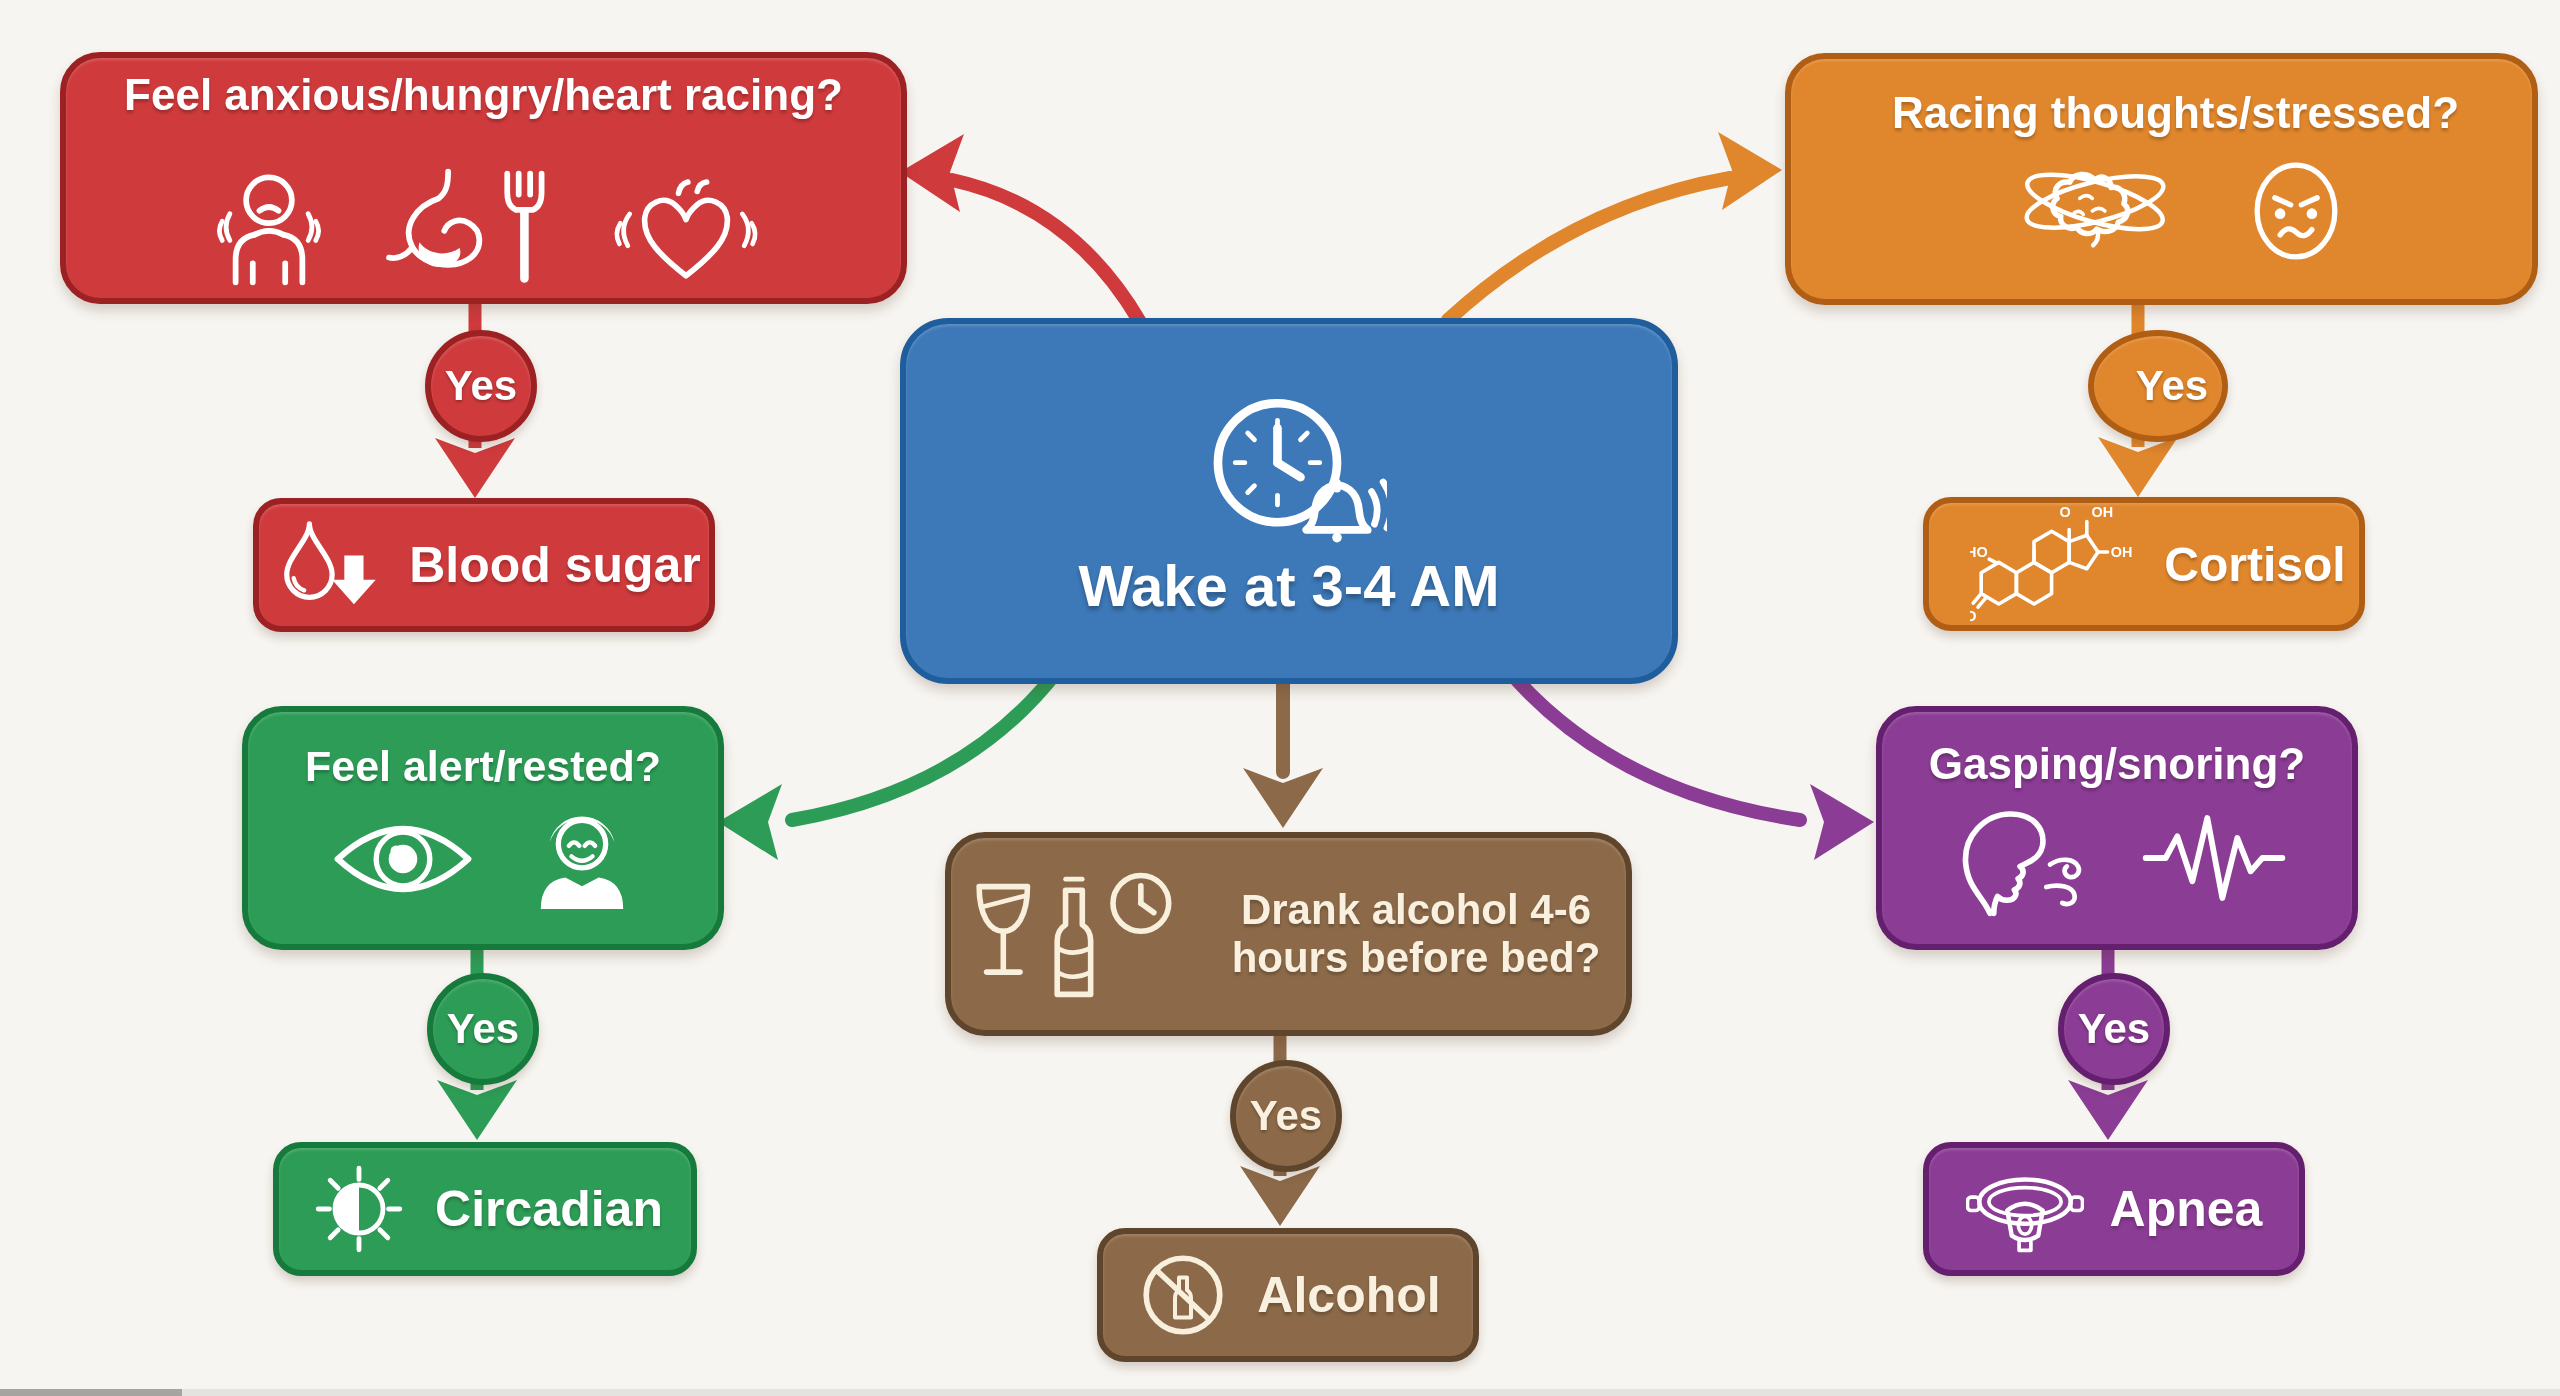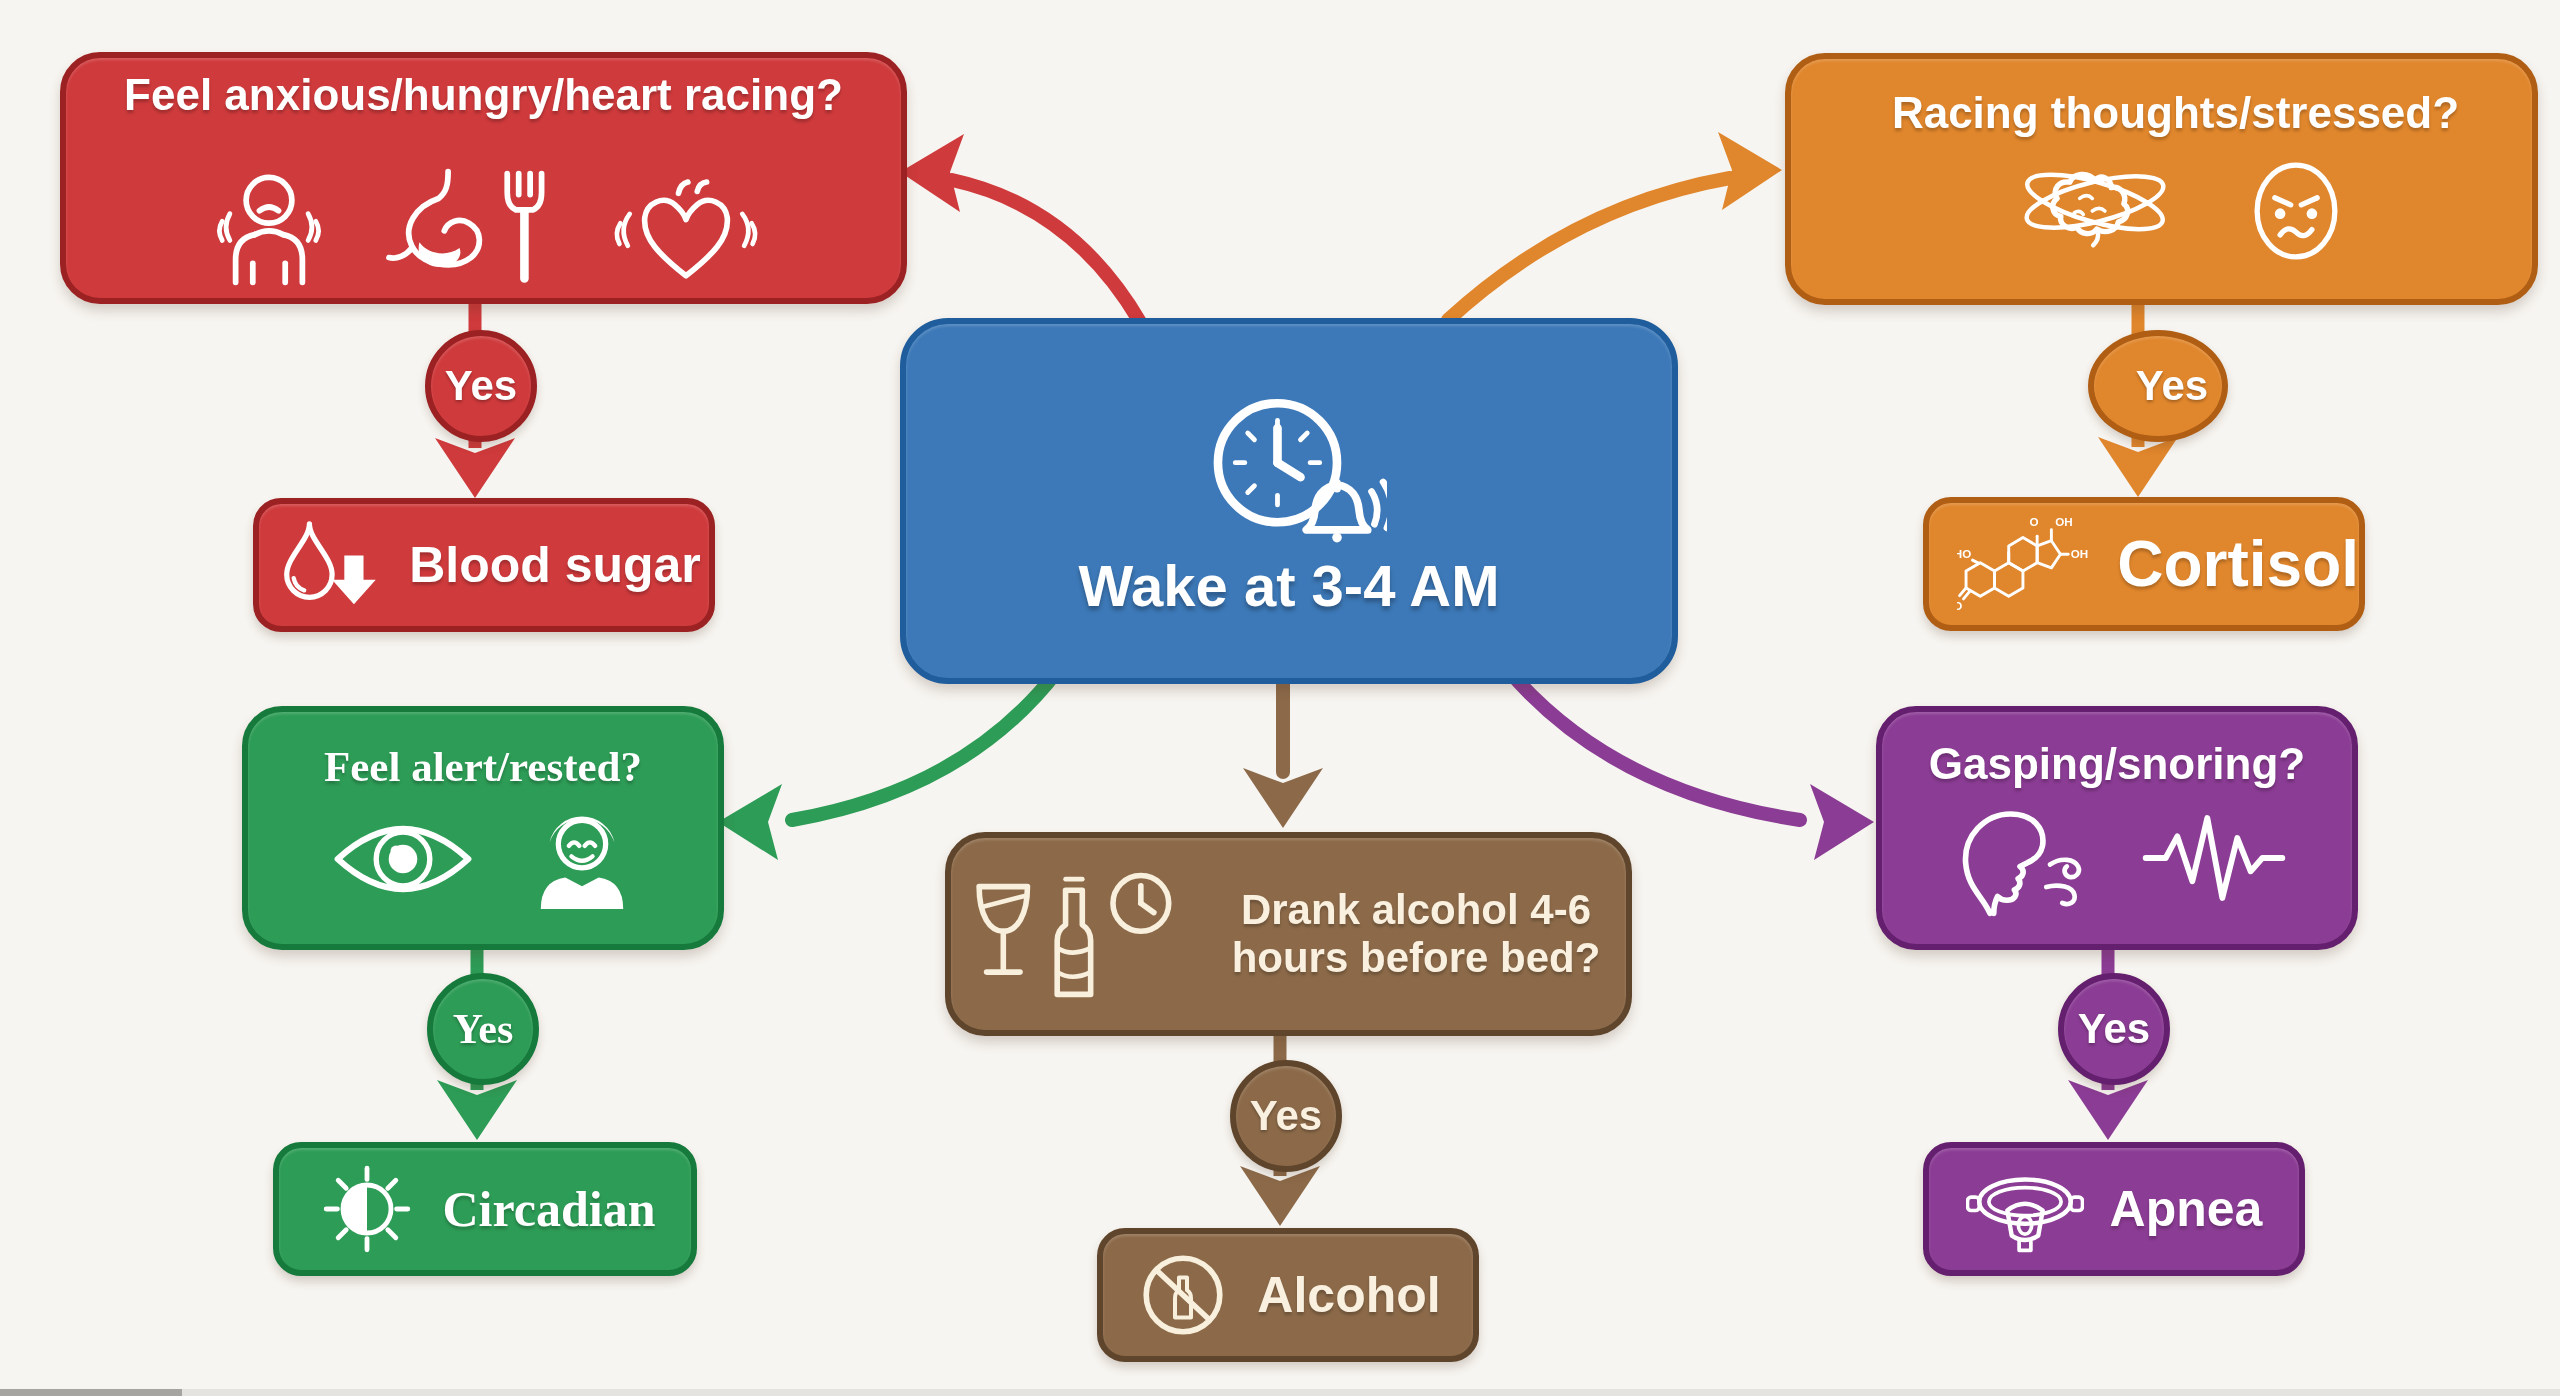--- a/index.html
+++ b/index.html
@@ -20,21 +20,21 @@
        box-shadow:0 6px 10px rgba(80,50,30,.20), inset 0 2px 3px rgba(255,255,255,.18);}
   .anslabel{color:#fff;font-weight:700;font-size:50px;text-shadow:0 3px 3px rgba(0,0,0,.22);}
 
   .yes{position:absolute;border-radius:50%;border:6px solid;display:flex;align-items:center;justify-content:center;
        color:#fff;font-weight:700;font-size:42px;text-shadow:0 2px 3px rgba(0,0,0,.28);
        box-shadow:0 5px 8px rgba(80,50,30,.20), inset 0 2px 3px rgba(255,255,255,.18);}
 
   .red   {background:var(--red);   border-color:var(--red-border);gap:36px;}
   .blue  {background:var(--blue);  border-color:var(--blue-border);}
   .orange{background:var(--orange);border-color:var(--orange-border);padding-left:28px;}
-  .green {background:var(--green); border-color:var(--green-border);font-family:Liberation Serif, serif;}
+  .green {background:var(--green); border-color:var(--green-border);}
   .brown {background:var(--brown); border-color:var(--brown-border);}
   .purple{background:var(--purple);border-color:var(--purple-border);}
   .brown .qtitle,.brown .anslabel,.yes.brown{color:#f9f0e0;}
 
   .center-title{color:#fff;font-weight:700;font-size:58px;text-shadow:0 4px 4px rgba(0,0,0,.28);}
   .molecule text{font-family:"Liberation Sans","DejaVu Sans",sans-serif;font-weight:700;}
 
   #progress-track{position:absolute;left:0;bottom:0;width:2560px;height:7px;background:rgba(0,0,0,.07);}
   #progress-fill{position:absolute;left:0;bottom:0;width:182px;height:7px;background:rgba(0,0,0,.28);}
 </style>
@@ -216,21 +216,21 @@
       <line x1="14" y1="112" x2="4" y2="124"></line>
         <line x1="20" y1="117" x2="10" y2="129"></line>
       <g fill="#fff" stroke="none" font-size="18">
         <text x="126" y="16" text-anchor="end">O</text>
         <text x="152" y="16">OH</text>
         <text x="22" y="66" text-anchor="end">HO</text>
         <text x="176" y="66">OH</text>
         <text x="8" y="146" text-anchor="end">O</text>
       </g>
     </svg>
-    <span class="anslabel" style="font-size:64px;">Cortisol</span>
+    <span class="anslabel" style="font-size:48px;">Cortisol</span>
   </div>
 
   <div class="box green" style="left:242px;top:706px;width:470px;height:232px;">
     <div class="qtitle" style="font-size:43px;margin-top:2px;">Feel alert/rested?</div>
     <div class="icons" style="gap:46px;margin-top:10px;">
       <svg width="152" height="100" viewBox="0 0 170 110" stroke="#fff" fill="none" stroke-linecap="round" stroke-linejoin="round">
         <path d="M12,55 Q85,-12 158,55 Q85,122 12,55 Z" stroke-width="7"></path>
         <circle cx="85" cy="55" r="30" stroke-width="6"></circle>
         <circle cx="85" cy="55" r="16" fill="#fff" stroke="none"></circle>
         <circle cx="77" cy="46" r="6" fill="#fff" stroke="none"></circle>

